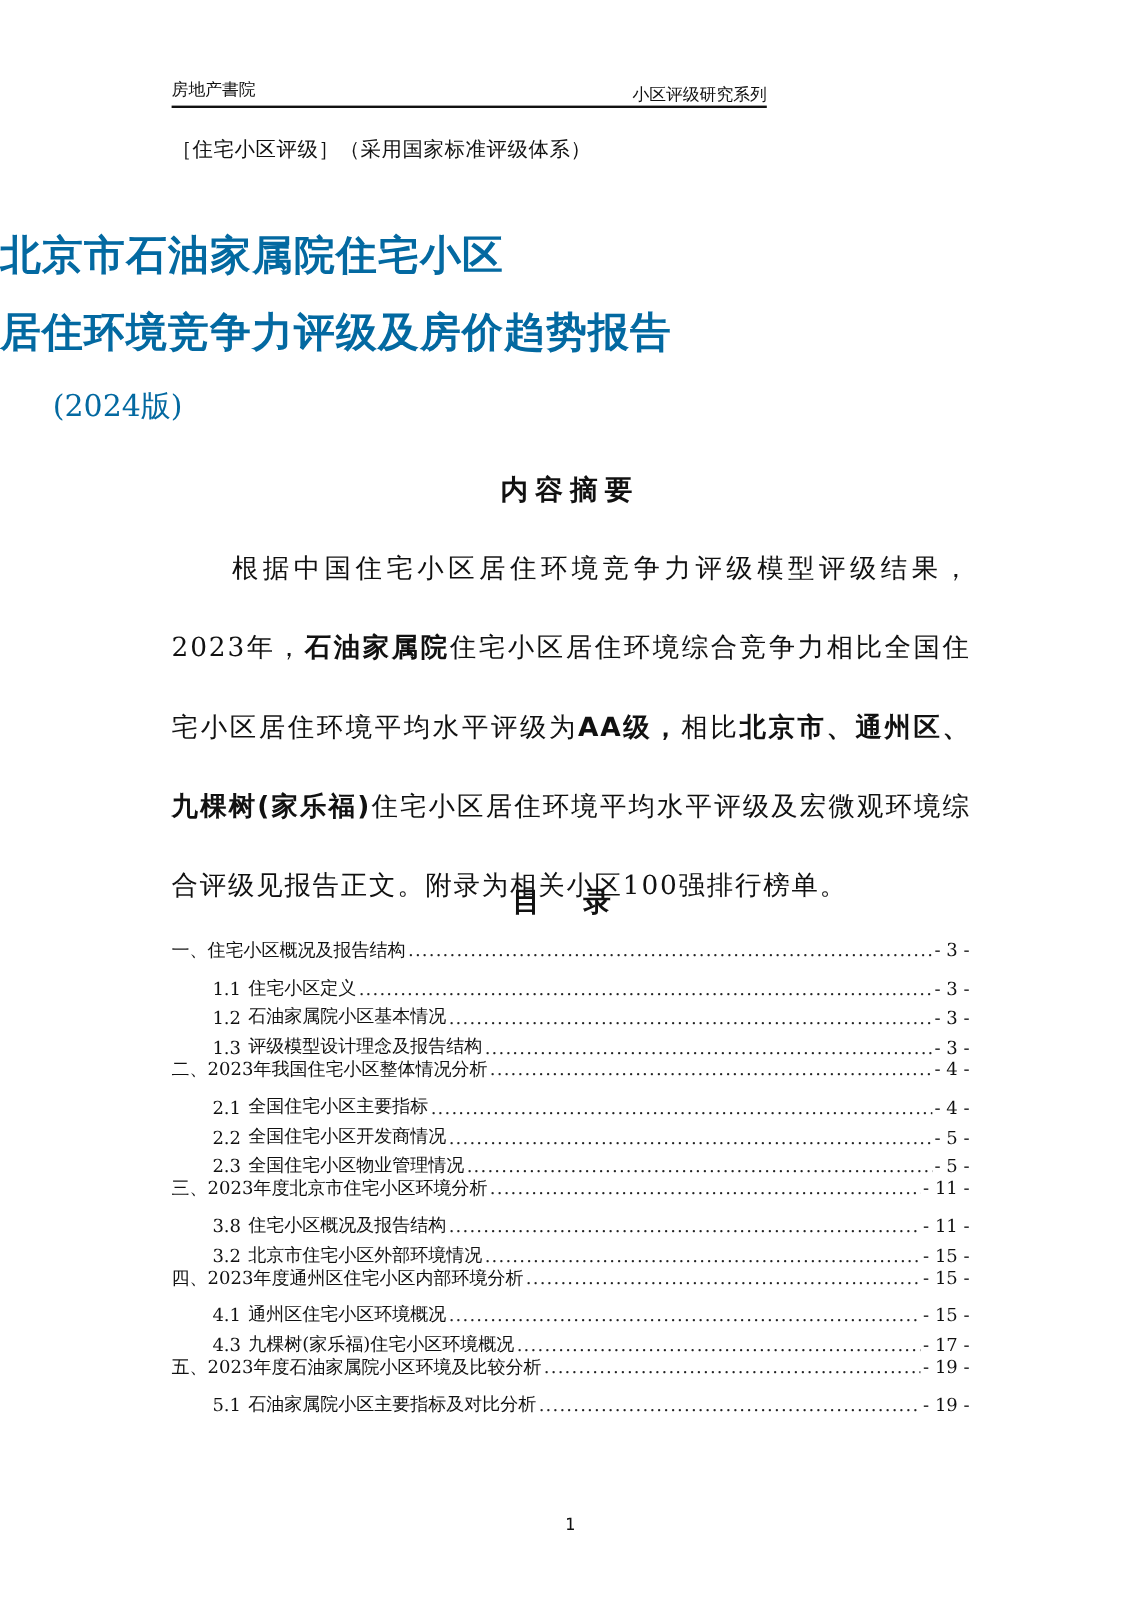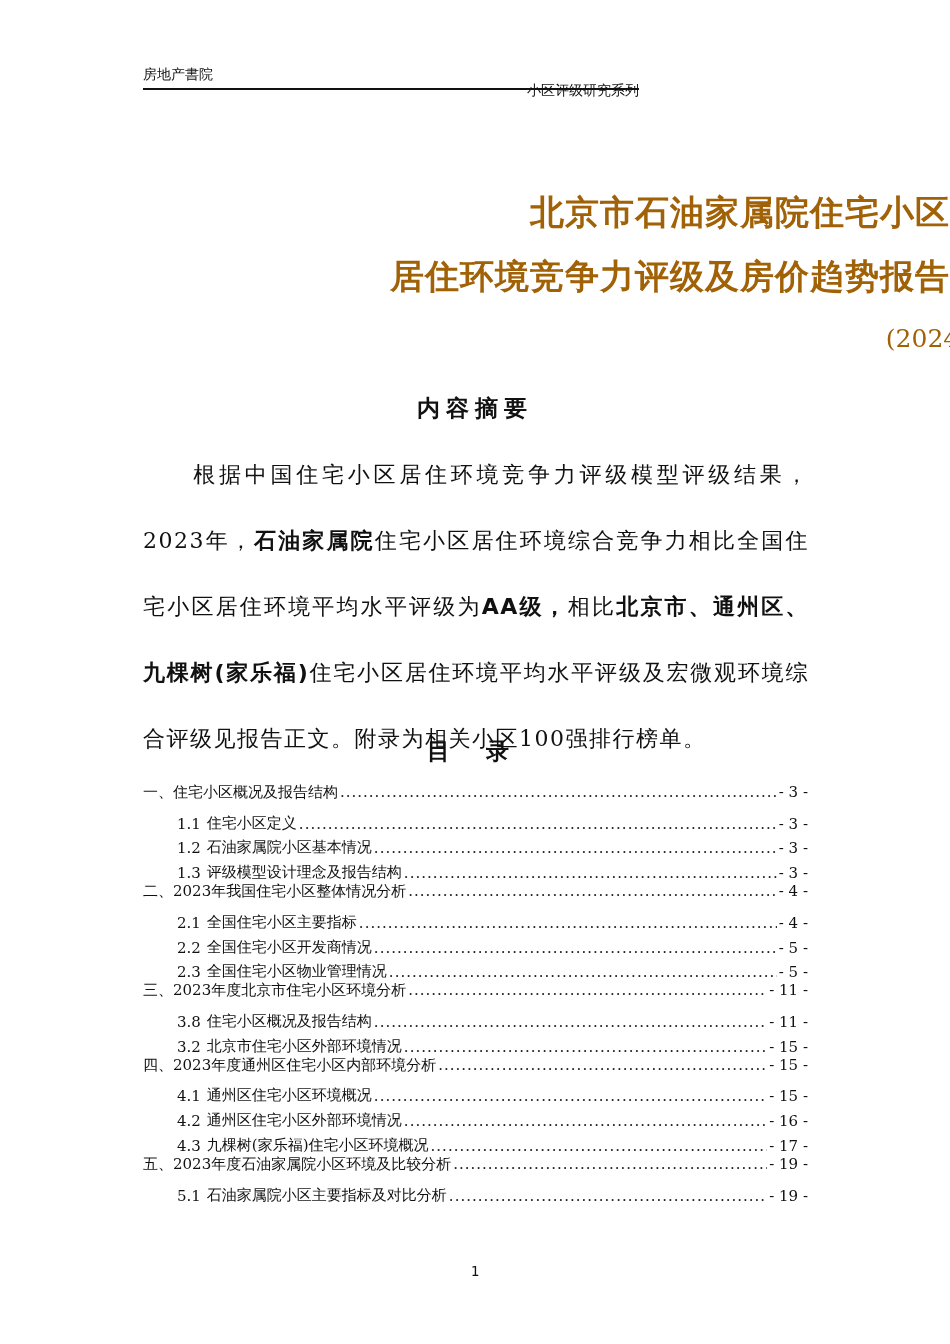--- a/index.html
+++ b/index.html
@@ -4,25 +4,25 @@
 <style>
   html, body { margin: 0; padding: 0; background: #ffffff; }
   body { width: 950px; height: 1344px; position: relative; overflow: hidden;
          font-family: "DejaVu Serif", "Liberation Serif", serif; color: #111; }
   .page { position: absolute; left: 0; top: 0; width: 782px; height: 1344px; }
 
   .header { position: absolute; left: 143px; right: 143px; top: 66px; height: 22px;
             border-bottom: 2px solid #111; font-family: "DejaVu Sans", "Liberation Sans", sans-serif;
             font-size: 14px; }
   .header .left { position: absolute; left: 0; top: 0; }
-  .header .right { position: absolute; right: 0; top: 16px; }
+  .header .right { position: absolute; right: 0; top: 4px; }
 
   .category { position: absolute; left: 143px; top: 113px; font-size: 17px; letter-spacing: 0.5px; }
 
-  .title { position: absolute; left: 0; width: 950px; text-align: right; color: #a16207;
+  .title { position: absolute; left: 0; width: 950px; text-align: left; color: #0369a1;
            font-family: "DejaVu Sans", "Liberation Sans", sans-serif; font-weight: bold; }
   .title.l1 { top: 190px; font-size: 34px; letter-spacing: 1px; }
   .title.l2 { top: 254px; font-size: 34px; letter-spacing: 1px; }
   .title.l3 { top: 322px; font-size: 25px; font-family: "DejaVu Serif", "Liberation Serif", serif; font-weight: normal; margin-left: 44px; }
 
   .section-heading { position: absolute; left: 0; width: 950px; text-align: center;
                      font-family: "DejaVu Sans", "Liberation Sans", sans-serif; font-weight: bold;
                      font-size: 23px; letter-spacing: 6px; }
   .section-heading.abstract { top: 393px; }
   .section-heading.toc { top: 736px; letter-spacing: 14px; }
@@ -46,20 +46,21 @@
 </head>
 <body>
 
 <div class="page">
 
   <div class="header">
     <span class="left">房地产書院</span>
     <span class="right">小区评级研究系列</span>
   </div>
 
+  <div class="category">［住宅小区评级］（采用国家标准评级体系）</div>
 
   <div class="title l1">北京市石油家属院住宅小区</div>
   <div class="title l2">居住环境竞争力评级及房价趋势报告</div>
   <div class="title l3">(2024版)</div>
 
   <div class="section-heading abstract">内容摘要</div>
 
   <div class="abstract-body"><span class="indent"></span><span id="abstract-segments"><span>根据中国住宅小区居住环境竞争力评级模型评级结果，2023年，</span><b>石油家属院</b><span>住宅小区居住环境综合竞争力相比全国住宅小区居住环境平均水平评级为</span><b>AA级，</b><span>相比</span><b>北京市、通州区、九棵树(家乐福)</b><span>住宅小区居住环境平均水平评级及宏微观环境综合评级见报告正文。附录为相关小区100强排行榜单。</span></span></div>
 
   <div class="section-heading toc">目 录</div>
@@ -137,26 +138,20 @@
         <span class="dots"></span>
         <span class="page-num">- 15 -</span>
       </div>
       <div class="toc-row level-2">
         <span class="num">4.1</span>
         <span class="label">通州区住宅小区环境概况</span>
         <span class="dots"></span>
         <span class="page-num">- 15 -</span>
       </div>
       <div class="toc-row level-2">
-        <span class="num">4.2</span>
-        <span class="label">通州区住宅小区外部环境情况</span>
-        <span class="dots"></span>
-        <span class="page-num">- 16 -</span>
-      </div>
-      <div class="toc-row level-2">
         <span class="num">4.3</span>
         <span class="label">九棵树(家乐福)住宅小区环境概况</span>
         <span class="dots"></span>
         <span class="page-num">- 17 -</span>
       </div>
       <div class="toc-row level-1">
         <span class="num" style="margin-right: 0px;">五、</span>
         <span class="label">2023年度石油家属院小区环境及比较分析</span>
         <span class="dots"></span>
         <span class="page-num">- 19 -</span>

